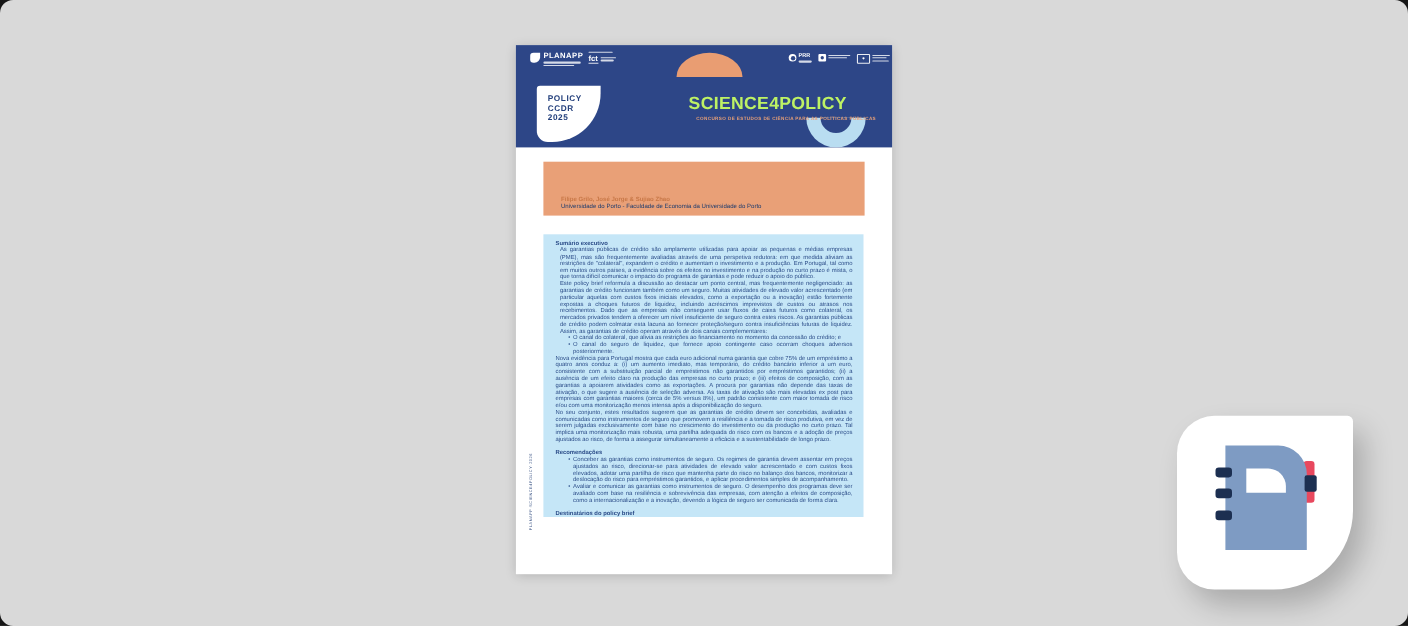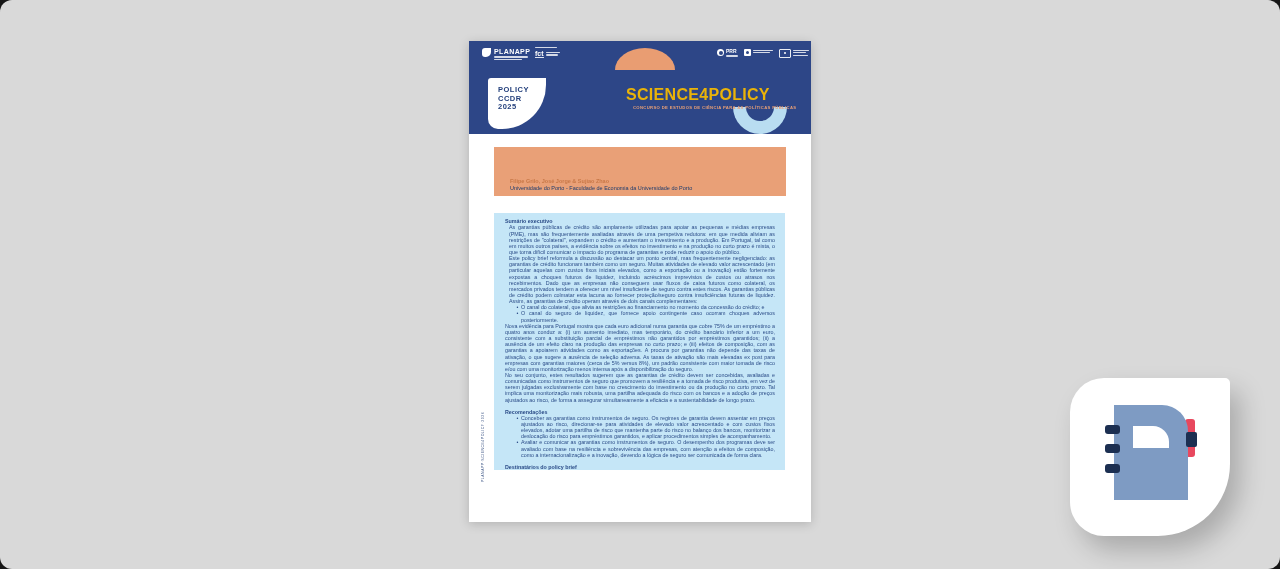--- a/index.html
+++ b/index.html
@@ -5,21 +5,21 @@
   html,body{margin:0;padding:0;}
   body{width:1280px;height:569px;background:#161616;font-family:"Liberation Sans",sans-serif;position:relative;overflow:hidden;}
   .stage{position:absolute;inset:0;background:#d9d9d9;border-radius:12px;overflow:hidden;padding-left:31px;}
 
   
   .page{position:absolute;left:469px;top:41px;width:342px;height:481px;background:#ffffff;box-shadow:0 2px 10px rgba(0,0,0,.18);}
 
   
   .banner{position:absolute;left:0;top:0;width:342px;height:93px;background:#2d4687;overflow:hidden;}
   .dome{position:absolute;left:146px;top:7px;width:60px;height:22px;background:#e99d72;border-radius:50% 50% 0 0 / 100% 100% 0 0;}
-  .s4p-title{position:absolute;left:157px;top:45px;font-size:16px;font-weight:bold;color:#eab308;letter-spacing:.3px;white-space:nowrap;}
+  .s4p-title{position:absolute;left:157px;top:45px;font-size:16px;font-weight:bold;color:#bef264;letter-spacing:.3px;white-space:nowrap;}
   .s4p-sub{position:absolute;left:164px;top:64px;width:300px;transform:scale(.5);transform-origin:0 0;font-size:8.4px;font-weight:bold;letter-spacing:.7px;color:#e9a077;white-space:nowrap;}
   .u-outer{position:absolute;left:264px;top:66px;width:54px;height:27px;background:#b9ddf1;border-radius:0 0 54px 54px;}
   .u-inner{position:absolute;left:13px;top:0;width:28px;height:14px;background:#2d4687;border-radius:0 0 28px 28px;}
 
   .badge{position:absolute;left:19px;top:37px;width:58px;height:51px;background:#ffffff;border-radius:3px 0 44px 10px;}
   .badge-text{padding:8px 0 0 10px;font-size:7.5px;font-weight:bold;letter-spacing:.5px;line-height:8.6px;color:#24407c;}
 
   
   .logo{position:absolute;display:flex;align-items:flex-start;gap:3px;}
   .bar{background:rgba(255,255,255,.8);height:1.3px;border-radius:1px;margin-top:1.4px;}

